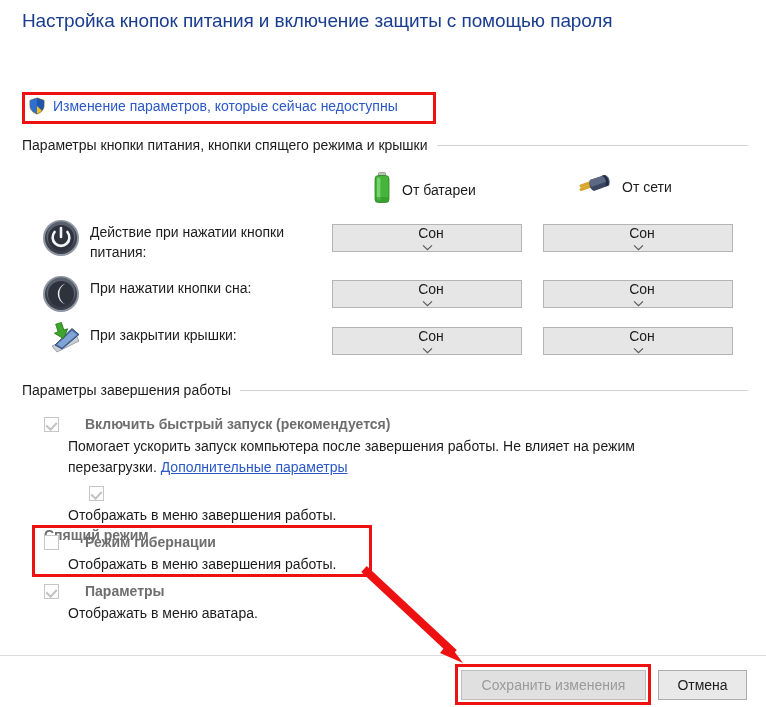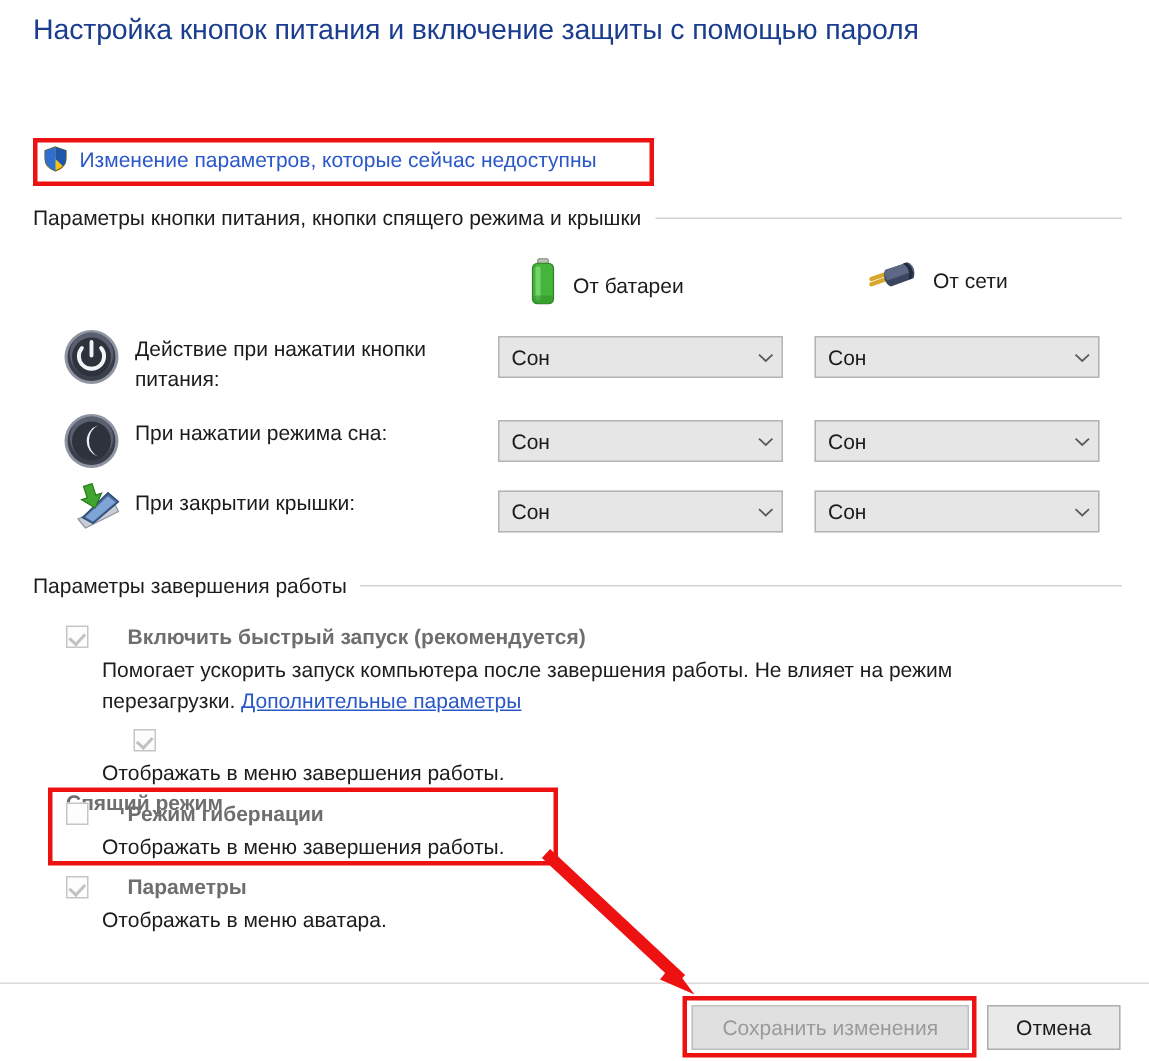--- a/index.html
+++ b/index.html
@@ -82,21 +82,21 @@
   #group-shutdown { top: 382px; }
 
   
   .col-head {
     position: absolute;
     display: flex;
     align-items: center;
     gap: 10px;
     top: 172px;
   }
-  #col-head-battery { left: 352px; }
+  #col-head-battery { left: 372px; }
   #col-head-mains { left: 578px; }
   .col-head .col-label { font-size: 14px; color: #1c1c1c; white-space: nowrap; }
 
   
   .setting-row {
     position: absolute;
     left: 42px;
     width: 706px;
     height: 46px;
     display: flex;
@@ -125,20 +125,21 @@
   .combo {
     position: absolute;
     width: 190px;
     height: 28px;
     background: #e6e6e6;
     border: 1px solid #b4b4b4;
     box-sizing: border-box;
     display: flex;
     align-items: center;
     cursor: default;
+    flex-direction: column;
   }
   .combo .combo-value {
     flex: 1;
     padding-left: 8px;
     font-size: 14px;
     color: #1c1c1c;
     white-space: nowrap;
     overflow: hidden;
   }
   .combo .chev {
@@ -345,21 +346,21 @@
   <div class="setting-row" id="row-sleepbtn">
     <span class="row-icon">
       <svg width="38" height="38" viewBox="0 0 38 38">
         <circle cx="19" cy="19" r="18" fill="#8e94a0"></circle>
         <circle cx="19" cy="19" r="16" fill="#3b3f4b"></circle>
         <circle cx="19" cy="17" r="14.5" fill="#5b6070"></circle>
         <circle cx="19" cy="19" r="13" fill="#2e323d"></circle>
         <path d="M23.5 8.5 A12 12 0 0 0 23.5 29.5 A11 11 0 0 1 23.5 8.5 Z" fill="#eef0f6"></path>
       </svg>
     </span>
-    <span class="row-label">При нажатии режима сна:</span>
+    <span class="row-label">При нажатии кнопки сна:</span>
   </div>
   <div class="combo" style="left:332px; top:280px;">
     <span class="combo-value">Сон</span>
     <span class="chev">
       <svg width="11" height="7" viewBox="0 0 11 7">
           <path d="M1 1.4 L5.5 5.6 L10 1.4" fill="none" stroke="#5a5a5a" stroke-width="1.2"></path>
         </svg>
     </span>
   </div>
   <div class="combo" style="left:543px; top:280px;">

